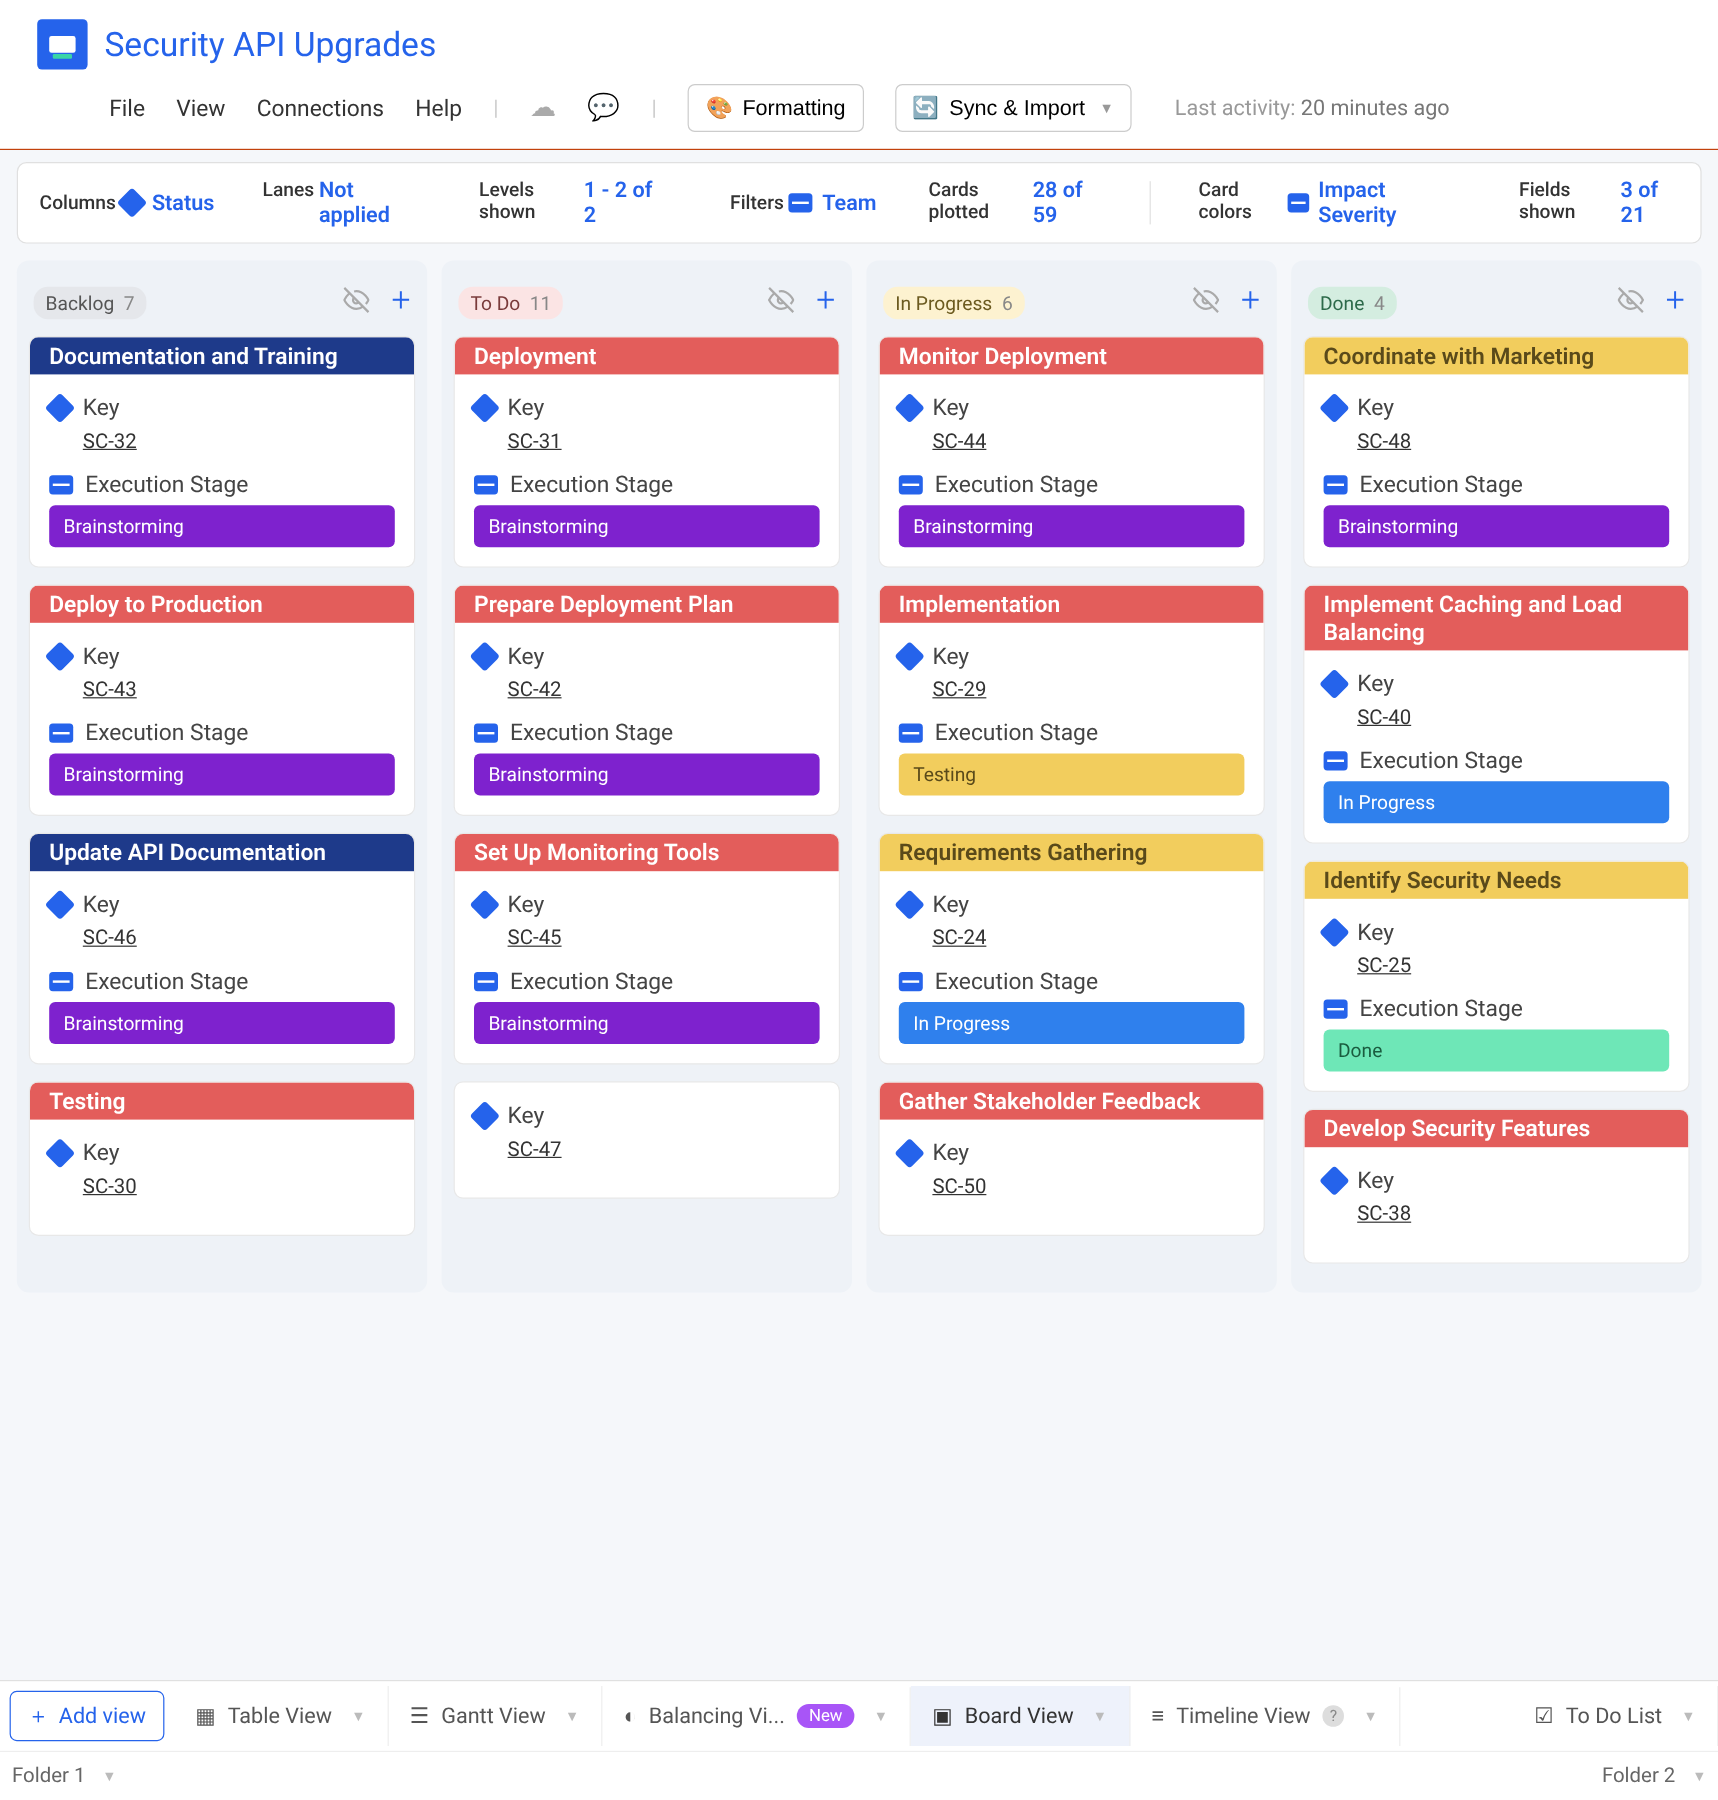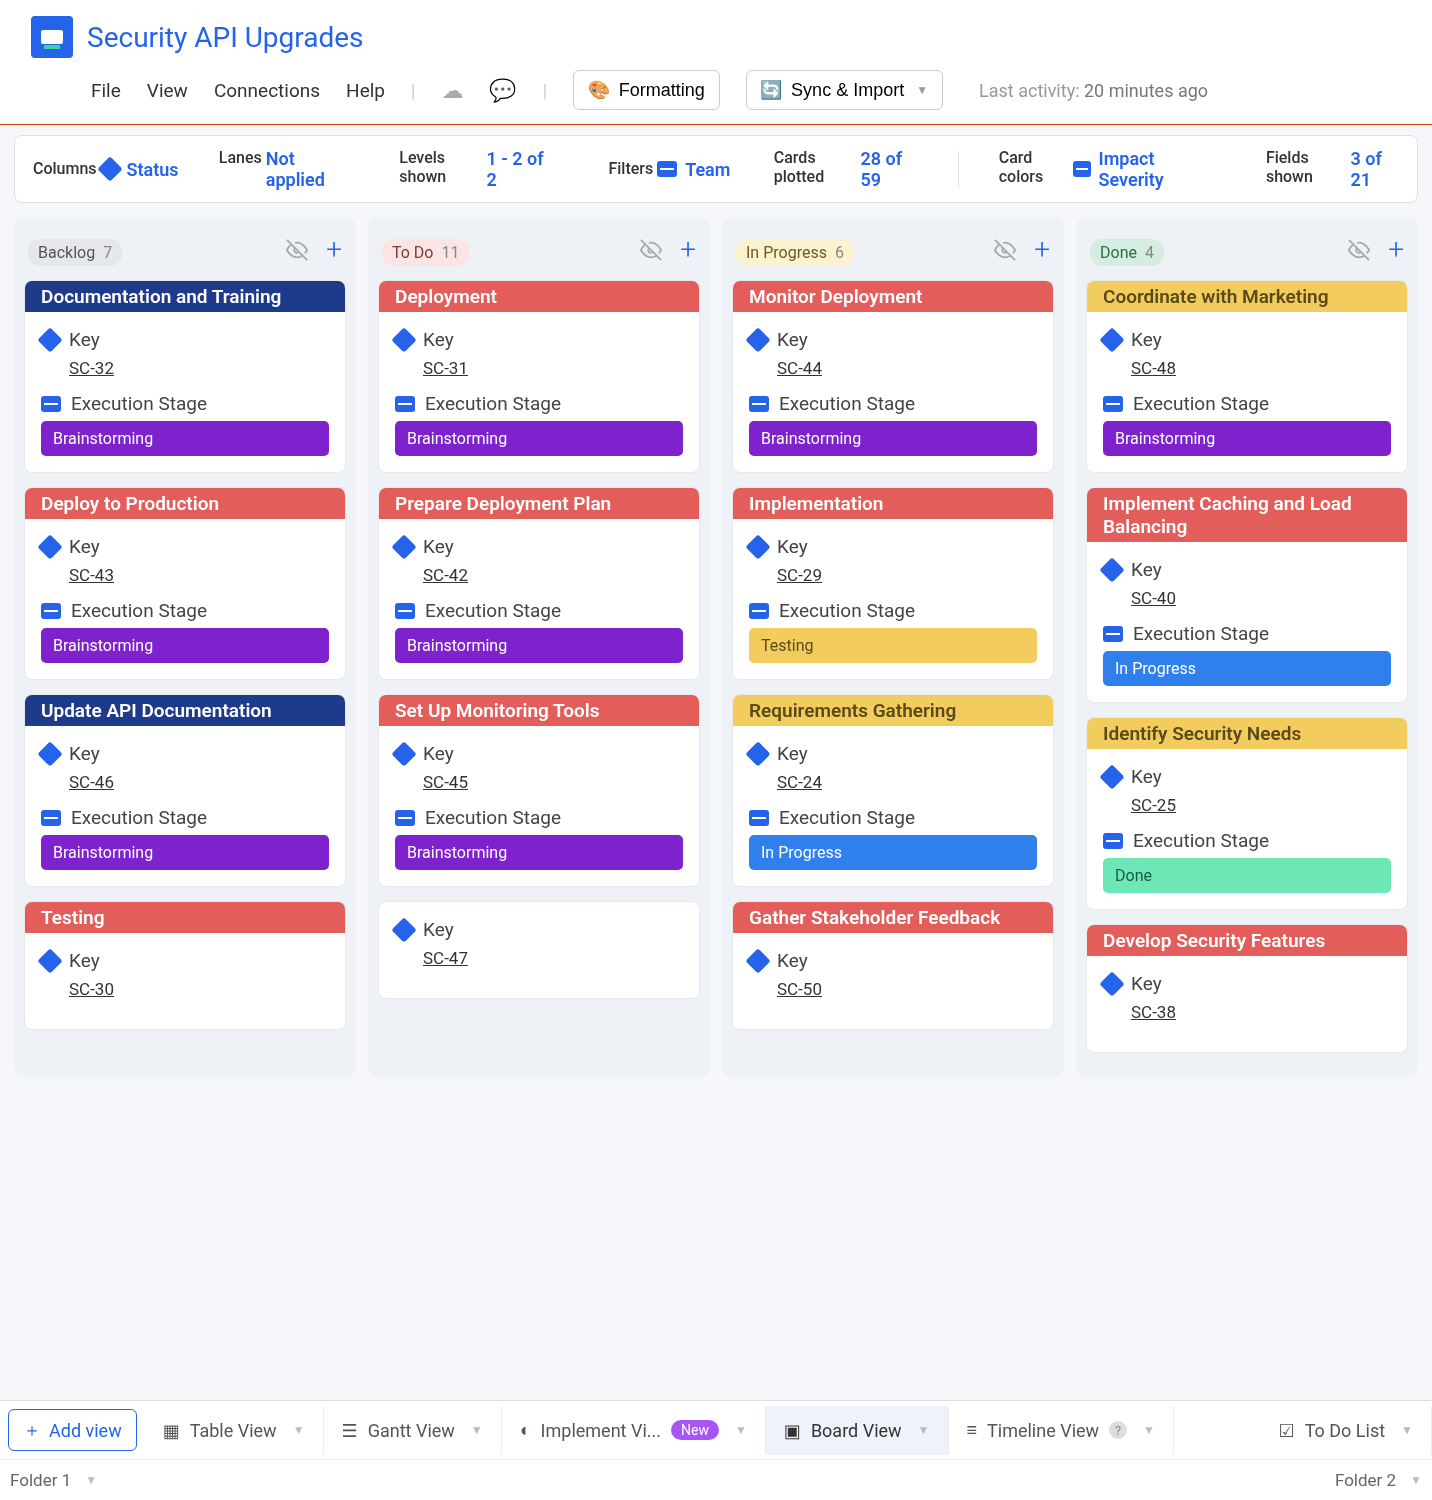--- a/index.html
+++ b/index.html
@@ -372,21 +372,21 @@
         <span>Table View</span>
         <span class="tab-caret">▼</span>
       </div>
       <div class="view-tab">
         <span>☰</span>
         <span>Gantt View</span>
         <span class="tab-caret">▼</span>
       </div>
       <div class="view-tab">
         <span>◐</span>
-        <span>Implement Vi...</span>
+        <span>Balancing Vi...</span>
         <span class="new-badge">New</span>
         <span class="tab-caret">▼</span>
       </div>
       <div class="view-tab active">
         <span>▣</span>
         <span>Board View</span>
         <span class="tab-caret">▼</span>
       </div>
       <div class="view-tab">
         <span>≡</span>

